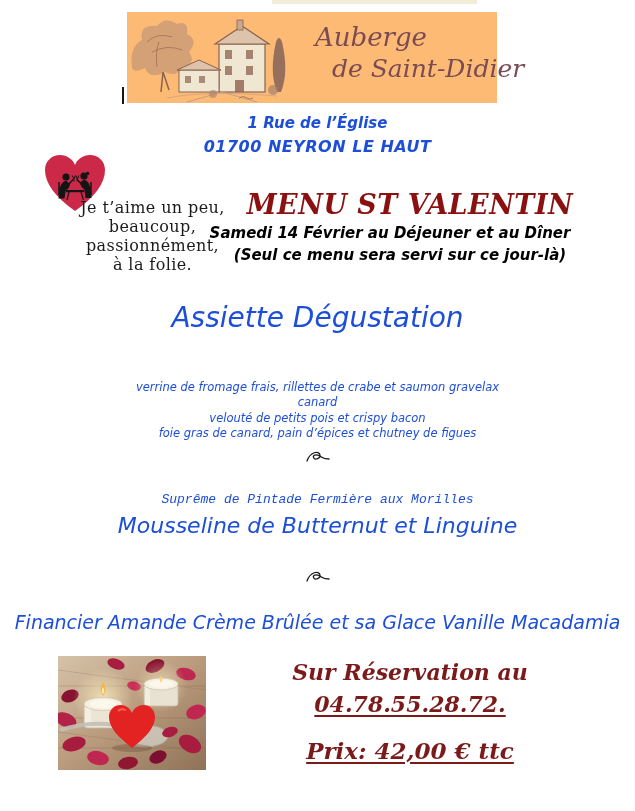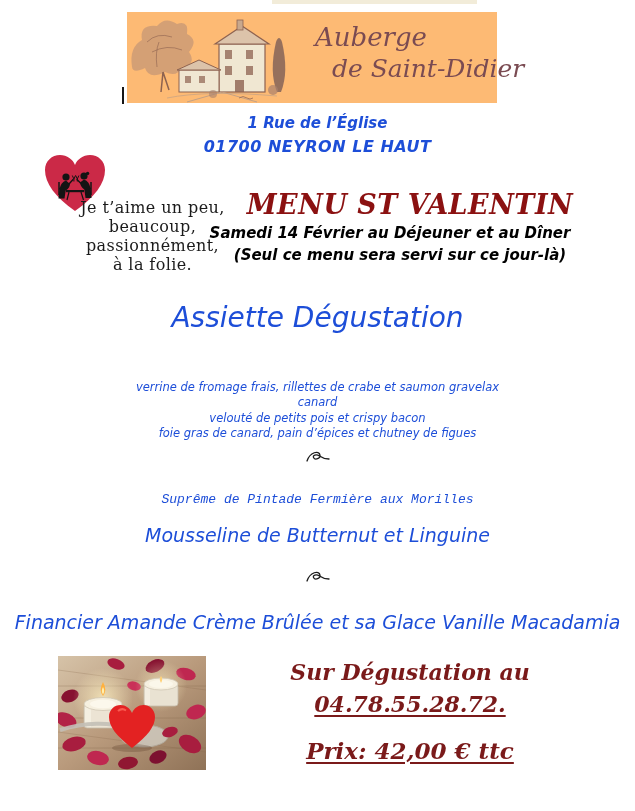--- a/index.html
+++ b/index.html
@@ -37,21 +37,21 @@
   .menu-note { left:195px; top:246px; width:410px; text-align:center; font-size:15px; }
 
   .starter-title { top:301px; font-size:28px; }
   .starter-items { top:348px; font-size:11.5px; line-height:15.3px;margin-top:32px; }
 
   .divider { left:302px; width:32px; height:20px; }
   .divider1 { top:448px; }
   .divider2 { top:568px; }
 
   .main1   { top:492px; font-size:13px;font-family:Liberation Mono, monospace; }
-  .main2   { top:524px; font-size:19px; }
+  .main2   { top:513px; font-size:22px; }
   .dessert { top:611px; font-size:19px; }
 
   .photo { left:58px; top:656px; width:148px; height:114px; }
 
   .maroon-serif { font-family:"DejaVu Serif", serif; font-style:italic; font-weight:bold;
                   color:#7a1a1a; text-align:center; }
   .res1  { left:250px; top:659px; width:320px; font-size:22px; }
   .res2  { left:250px; top:691px; width:320px; font-size:22px; }
   .price { left:245px; top:737px; width:330px; font-size:23px; }
   .u { text-decoration:underline; text-decoration-thickness:2px; text-underline-offset:3px; }
@@ -187,17 +187,17 @@
       <ellipse cx="0" cy="8" rx="13" ry="4.2" fill="#fcf8ec"></ellipse>
     </g>
     <path d="M2 74 C28 66 52 66 68 72" stroke="#c3bfb6" stroke-width="4" fill="none" opacity="0.9"></path>
     <ellipse cx="86" cy="80" rx="24" ry="11" fill="#cfcabf" opacity="0.85" stroke="#b5b0a5" stroke-width="1"></ellipse>
     <ellipse cx="74" cy="92" rx="20" ry="4" fill="#5e3f2b" opacity="0.3"></ellipse>
     <path d="M74 92 C58 80 51 70 51 61 C51 53.5 56.5 49 62.5 49 C67.5 49 72 52 74 57 C76 52 80.5 49 85.5 49 C91.5 49 97 53.5 97 61 C97 70 90 80 74 92 Z" fill="#e32222"></path>
     <path d="M60 55 q4 -3.5 8 -0.5" stroke="#ff6a5e" stroke-width="2" fill="none" opacity="0.8"></path>
     <ellipse cx="112" cy="76" rx="8" ry="5" fill="#a81d3f" transform="rotate(-18 112 76)"></ellipse>
   </svg>
 
-  <div class="abs maroon-serif res1">Sur Dégustation au</div>
+  <div class="abs maroon-serif res1">Sur Réservation au</div>
   <div class="abs maroon-serif res2"><span class="u">04.78.55.28.72.</span></div>
   <div class="abs maroon-serif price"><span class="u">Prix: 42,00 € ttc</span></div>
 
 </div>
 
 </body></html>

